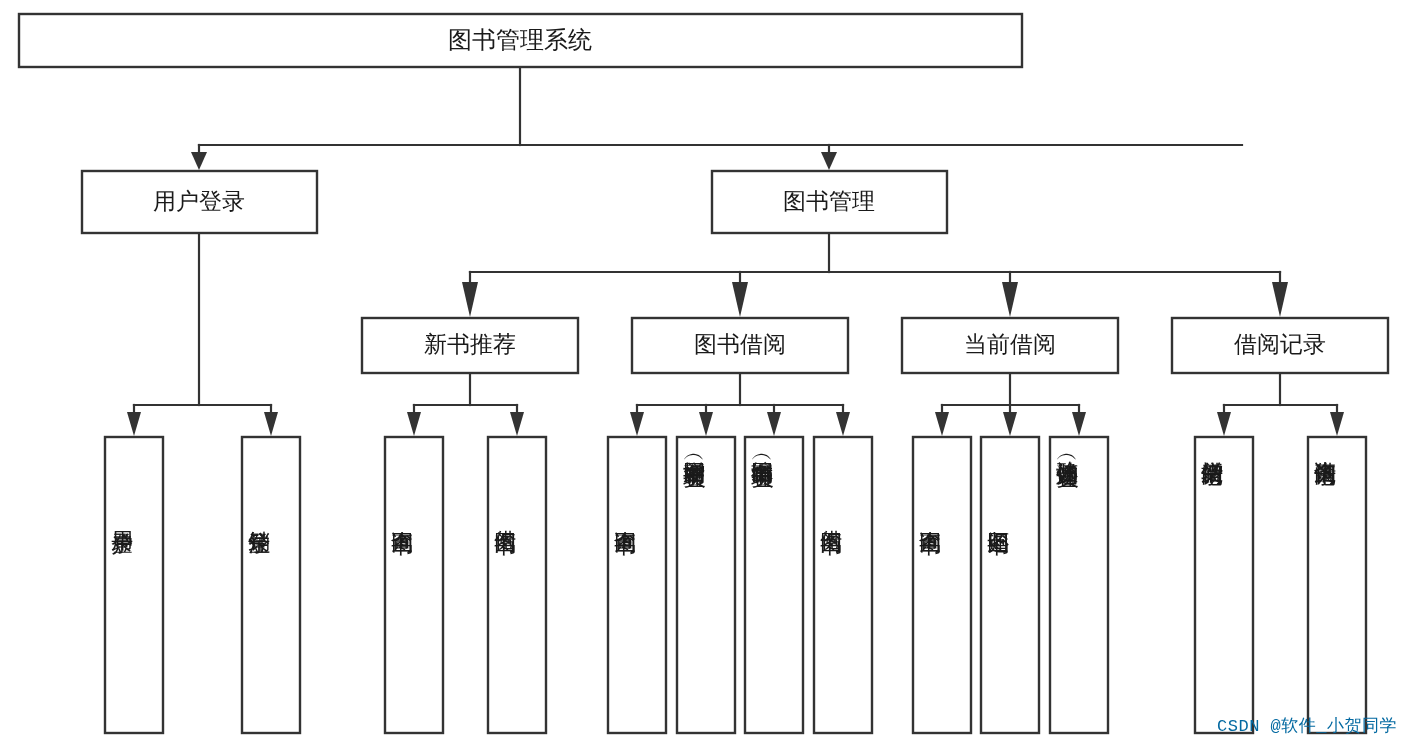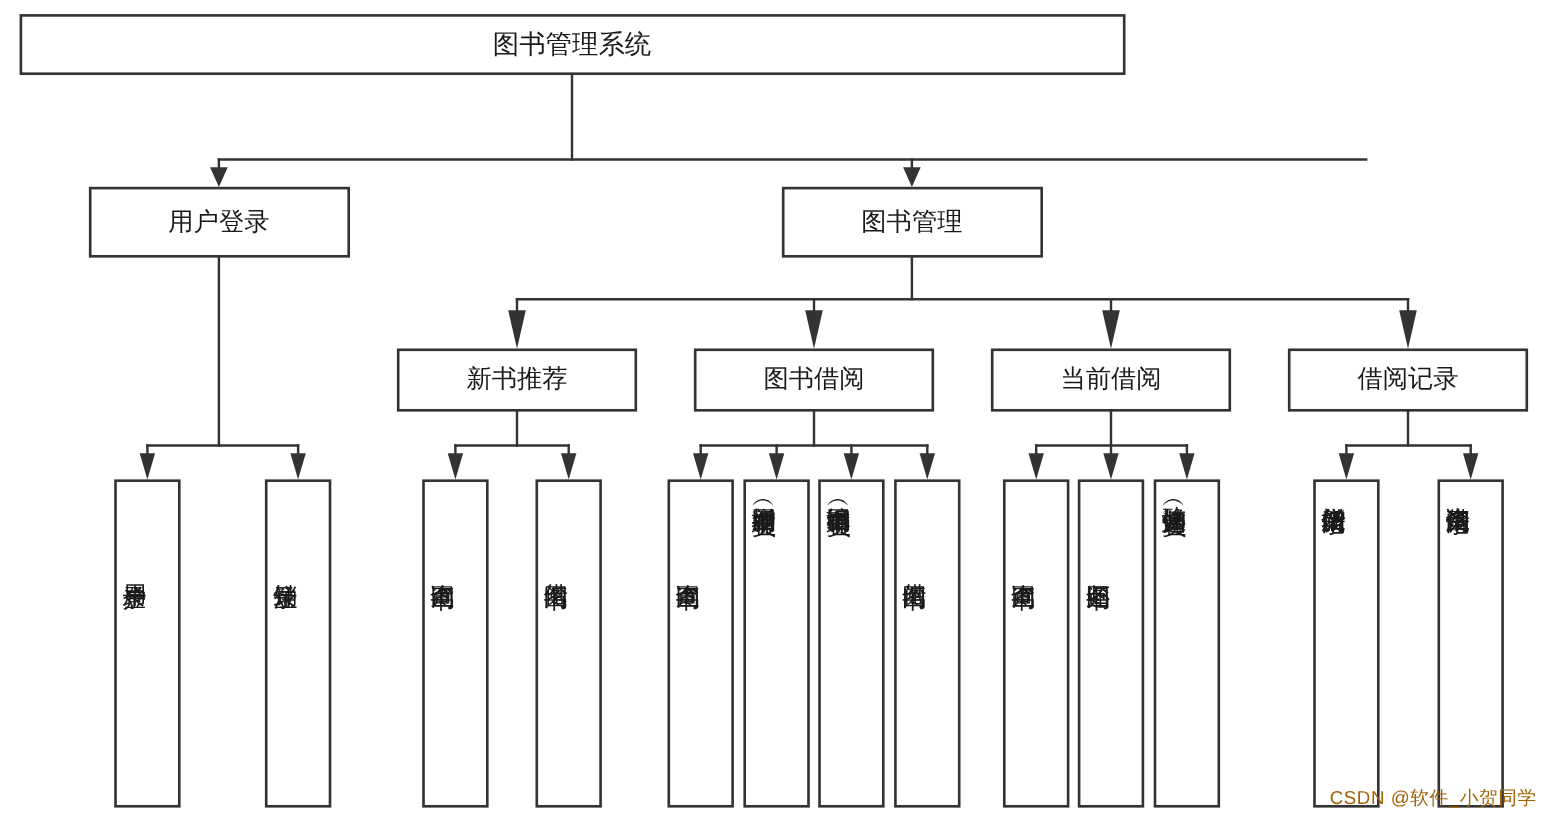--- a/index.html
+++ b/index.html
@@ -66,23 +66,23 @@
     color: #1a1a1a;
     letter-spacing: 1px;
     white-space: nowrap;
     text-align: start;
     pointer-events: none;
   }
   .watermark {
     position: absolute;
     right: 8px;
     bottom: 6px;
-    font-family: Liberation Sans, sans-serif;
+    font-family: Liberation Mono, monospace;
     font-size: 17px;
-    color: #a16207;
+    color: #0369a1;
     letter-spacing: 0.5px;
     white-space: nowrap;
   }
 </style>
 </head>
 <body>
 
 <div id="diagram-root">
 
   <svg class="diagram-canvas" viewBox="0 0 1405 747" xmlns="http://www.w3.org/2000/svg">

